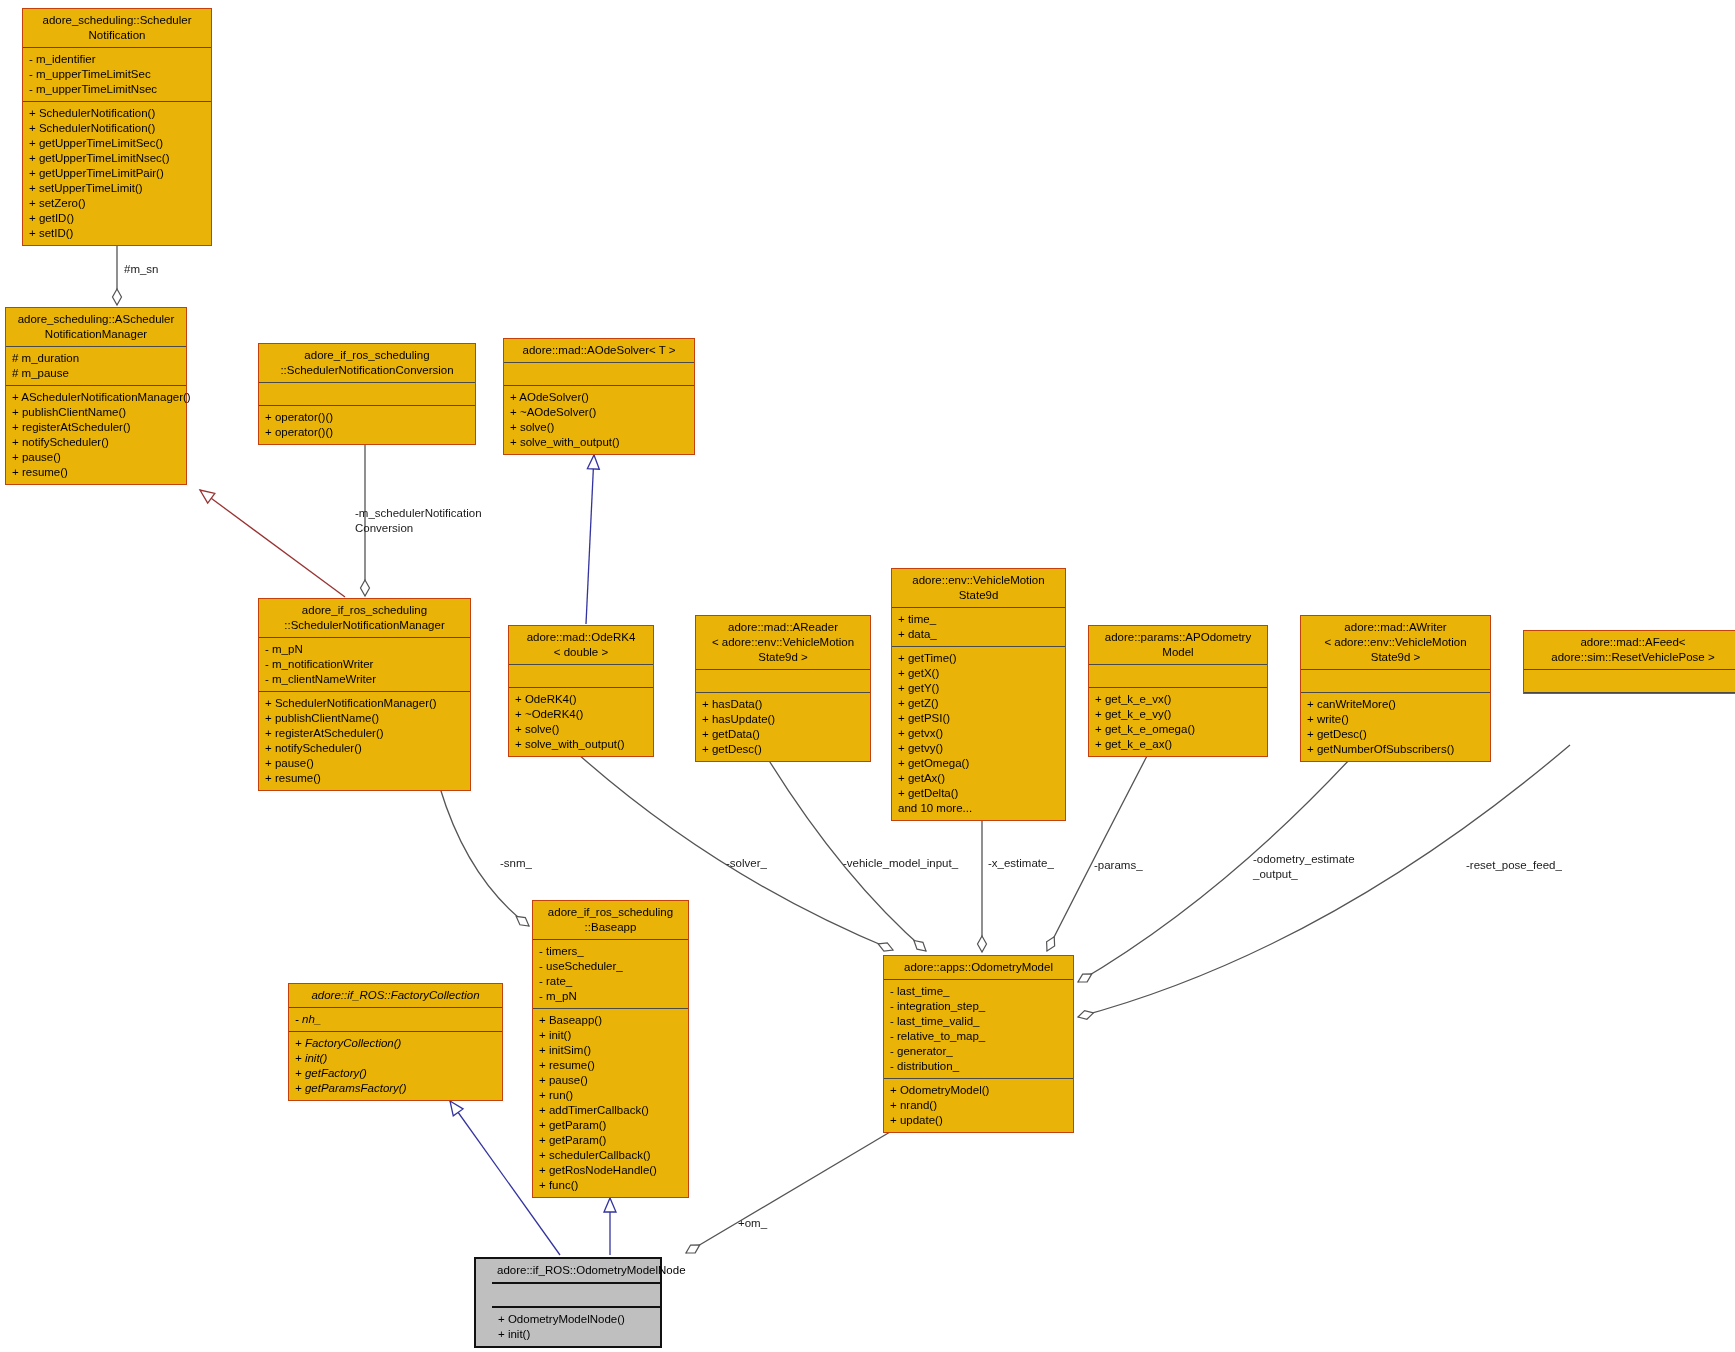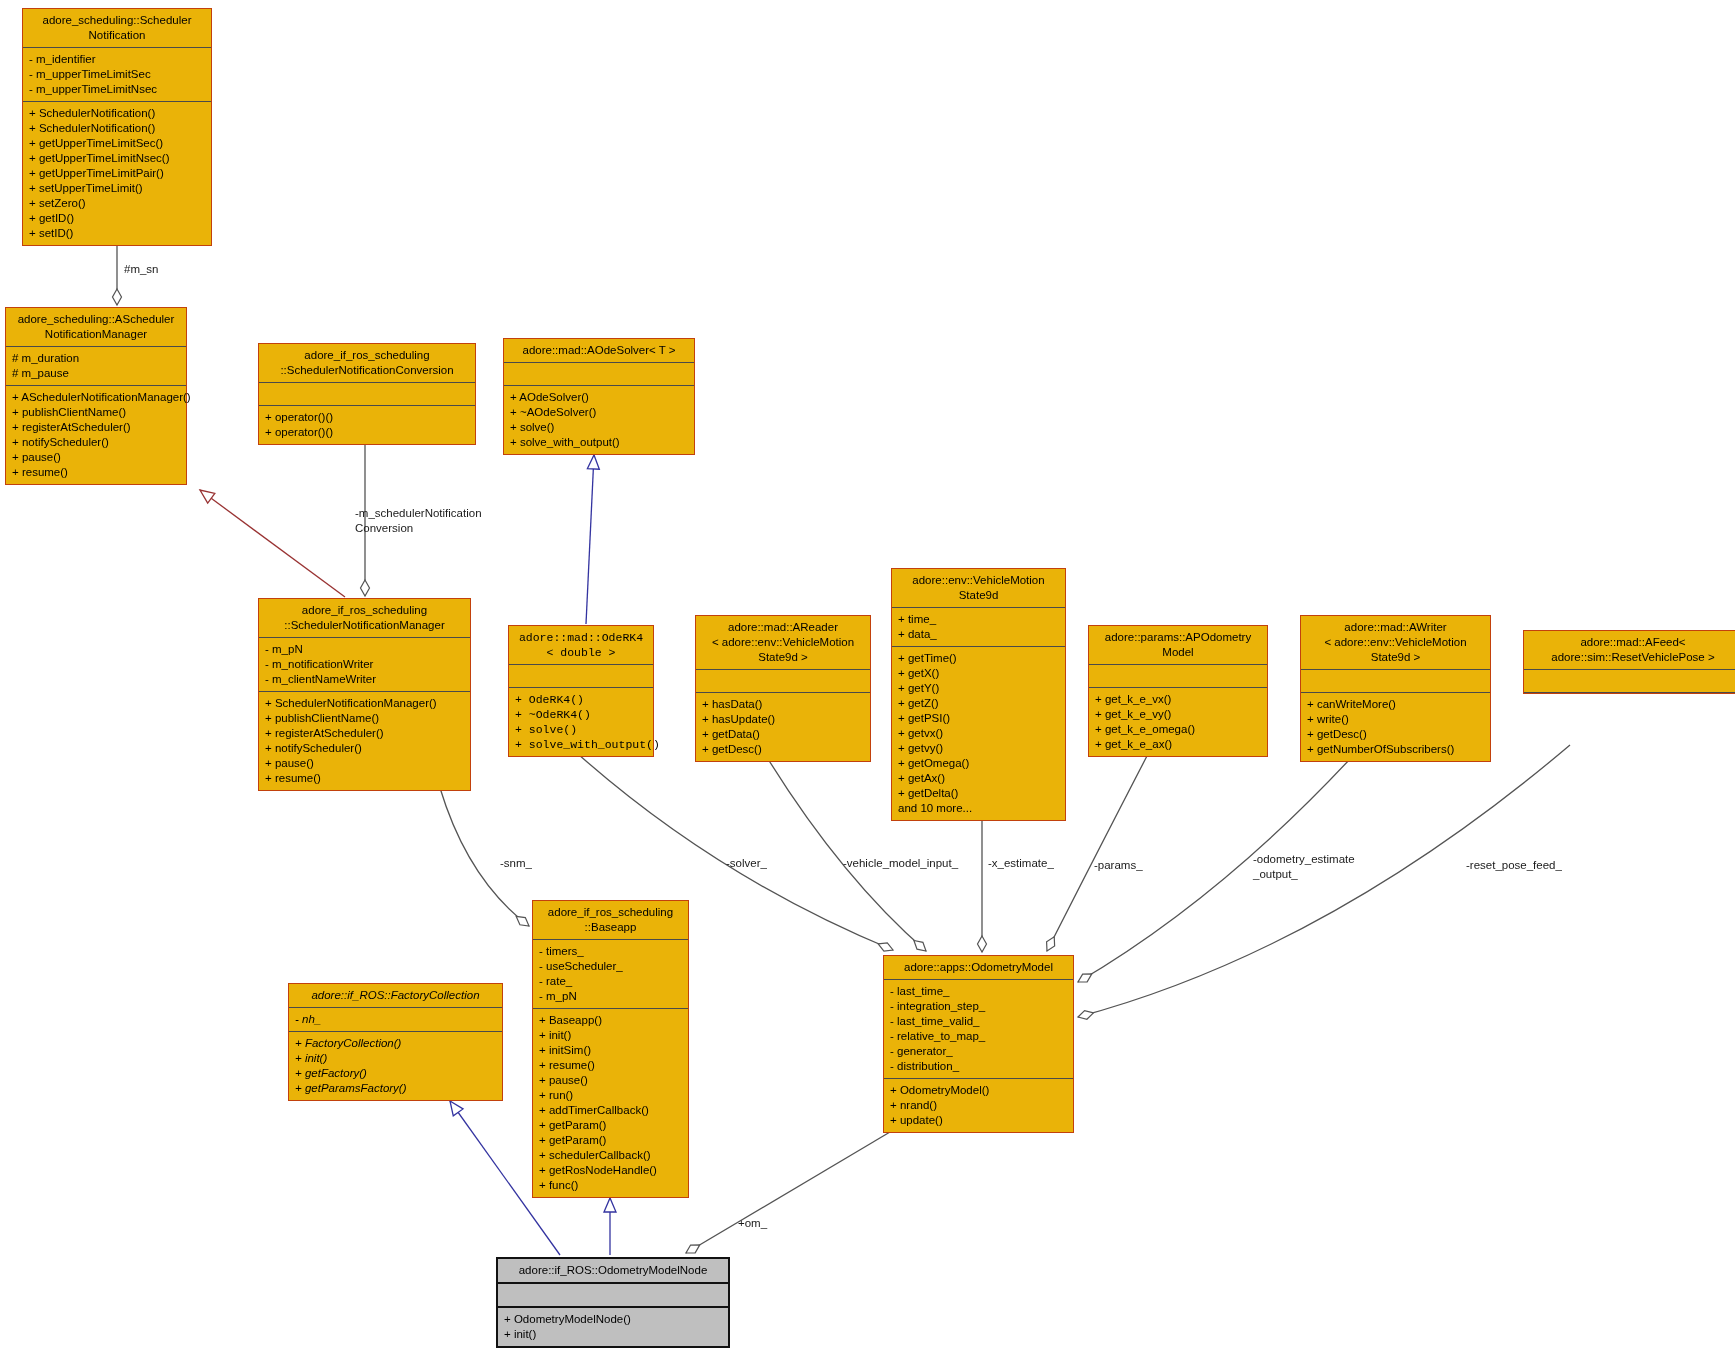--- a/index.html
+++ b/index.html
@@ -137,21 +137,21 @@
       </div>
     <div class="uml-methods">
         <div class="member">+ SchedulerNotificationManager()</div>
         <div class="member">+ publishClientName()</div>
         <div class="member">+ registerAtScheduler()</div>
         <div class="member">+ notifyScheduler()</div>
         <div class="member">+ pause()</div>
         <div class="member">+ resume()</div>
       </div>
   </div>
-    <div class="uml-class" style="left: 508px; top: 625px; width: 146px; font-family: Liberation Mono, monospace;">
+    <div class="uml-class" style="left: 508px; top: 625px; width: 146px;">
     <div class="uml-title">adore::mad::OdeRK4
 &lt; double &gt;</div>
     <div class="uml-attrs"></div>
     <div class="uml-methods">
         <div class="member">+ OdeRK4()</div>
         <div class="member">+ ~OdeRK4()</div>
         <div class="member">+ solve()</div>
         <div class="member">+ solve_with_output()</div>
       </div>
   </div>
@@ -261,21 +261,21 @@
         <div class="member">- relative_to_map_</div>
         <div class="member">- generator_</div>
         <div class="member">- distribution_</div>
       </div>
     <div class="uml-methods">
         <div class="member">+ OdometryModel()</div>
         <div class="member">+ nrand()</div>
         <div class="member">+ update()</div>
       </div>
   </div>
-    <div class="uml-class selected" style="left: 496px; top: 1257px; width: 234px;">
+    <div class="uml-class selected" style="left: 474px; top: 1257px; width: 188px; padding-left: 16px;">
     <div class="uml-title">adore::if_ROS::OdometryModelNode</div>
     <div class="uml-attrs"></div>
     <div class="uml-methods">
         <div class="member">+ OdometryModelNode()</div>
         <div class="member">+ init()</div>
       </div>
   </div>
     <div class="edge-label" style="left: 124px; top: 262px;">#m_sn</div>
     <div class="edge-label center" style="left: 355px; top: 506px; width: 175px;">-m_schedulerNotification
 Conversion</div>

